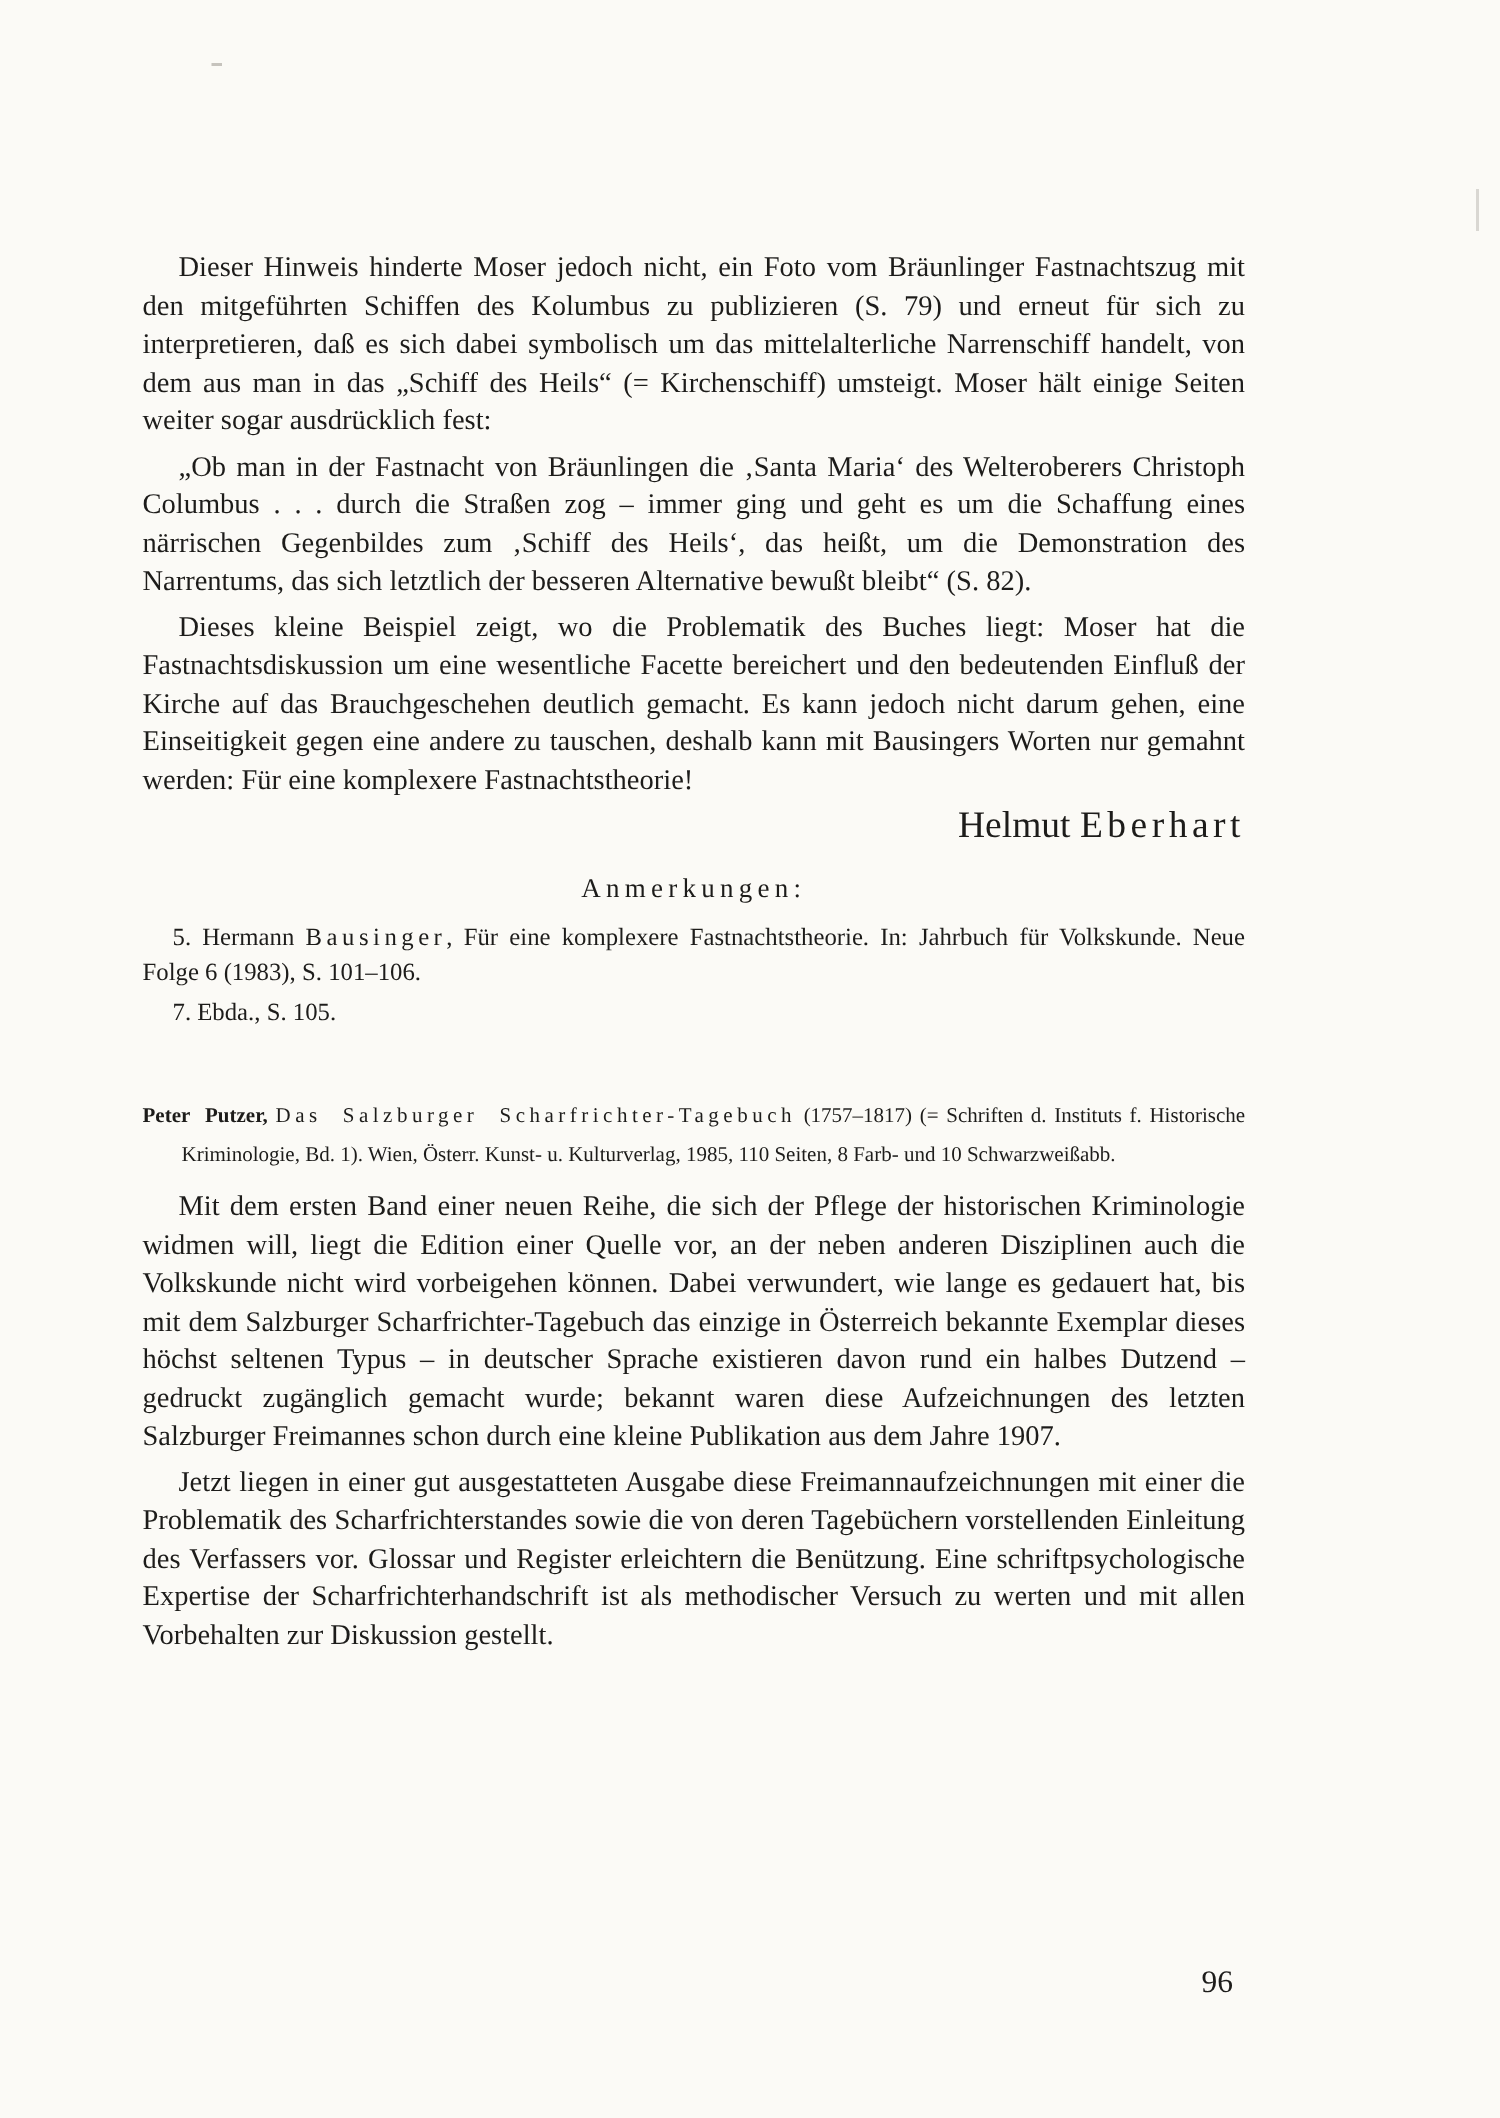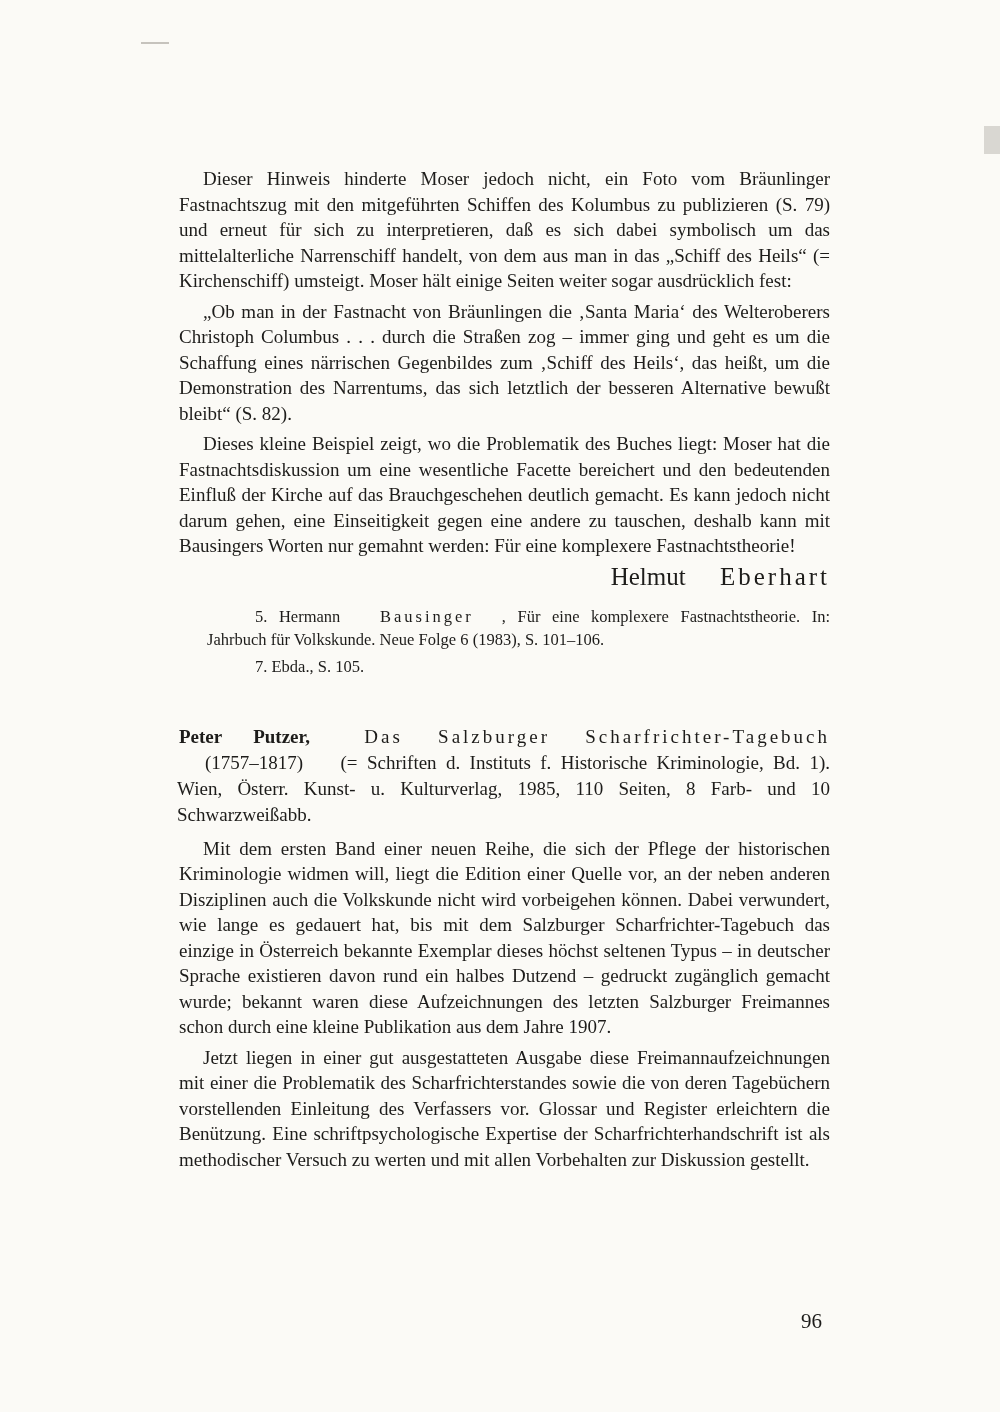--- a/index.html
+++ b/index.html
@@ -1,15 +1,15 @@
 <!DOCTYPE html>
 <html lang="de"><head>
 <meta charset="utf-8">
 <style>
-  * { box-sizing: border-box; padding-left: 28px; }
+  * { box-sizing: border-box; }
   html, body { margin: 0; padding: 0; }
   body {
     background: #fbfaf6;
     font-family: "Liberation Serif", "DejaVu Serif", serif;
   }
   .page {
     position: relative;
     width: 1000px;
     height: 1412px;
     background: #fbfaf6;
@@ -48,21 +48,21 @@
   .footnote {
     margin: 0 0 4px 0;
     font-size: 16.5px;
     line-height: 23px;
     text-align: justify;
     text-indent: 20px;
     hyphens: auto;
   }
   .review2-header {
     margin: 46px 0 8px 0;
-    font-size: 19px;
+    font-size: 14px;
     line-height: 26px;
     text-align: justify;
     padding-left: 26px;
     text-indent: -26px;
   }
   .review2-header .author { font-weight: bold; word-spacing: 5px; }
   .review2-header .spaced-title { letter-spacing: 3px; word-spacing: 6px; }
   .page-number {
     position: absolute;
     top: 1308px;
@@ -84,20 +84,21 @@
 
   <div class="text-col">
 
     <div>
       <p class="body-par">Dieser Hinweis hinderte Moser jedoch nicht, ein Foto vom Bräunlinger Fastnachtszug mit den mitgeführten Schiffen des Kolumbus zu publizieren (S. 79) und erneut für sich zu interpretieren, daß es sich dabei symbolisch um das mittelalterliche Narrenschiff handelt, von dem aus man in das „Schiff des Heils“ (= Kirchenschiff) umsteigt. Moser hält einige Seiten weiter sogar ausdrücklich fest:</p>
       <p class="body-par">„Ob man in der Fastnacht von Bräunlingen die ‚Santa Maria‘ des Welteroberers Christoph Columbus . . . durch die Straßen zog – immer ging und geht es um die Schaffung eines närrischen Gegenbildes zum ‚Schiff des Heils‘, das heißt, um die Demonstration des Narrentums, das sich letztlich der besseren Alternative bewußt bleibt“ (S. 82).</p>
       <p class="body-par">Dieses kleine Beispiel zeigt, wo die Problematik des Buches liegt: Moser hat die Fastnachtsdiskussion um eine wesentliche Facette bereichert und den bedeutenden Einfluß der Kirche auf das Brauchgeschehen deutlich gemacht. Es kann jedoch nicht darum gehen, eine Einseitigkeit gegen eine andere zu tauschen, deshalb kann mit Bausingers Worten nur gemahnt werden: Für eine komplexere Fastnachtstheorie!</p>
 
       <div class="signature"><span>Helmut </span><span class="spaced">Eberhart</span></div>
 
+      <div class="notes-heading">Anmerkungen:</div>
 
       <div>
         <p class="footnote"><span>5. Hermann </span><span class="spaced">Bausinger</span><span>, Für eine komplexere Fastnachtstheorie. In: Jahrbuch für Volkskunde. Neue Folge 6 (1983), S. 101–106.</span></p>
         <p class="footnote"><span>7. Ebda., S. 105.</span><span class="spaced"></span><span></span></p>
       </div>
     </div>
 
     <div>
       <div class="review2-header"><span class="author">Peter Putzer,</span> <span class="spaced-title">Das Salzburger Scharfrichter-Tagebuch</span> <span>(1757–1817)</span> <span>(= Schriften d. Instituts f. Historische Kriminologie, Bd. 1). Wien, Österr. Kunst- u. Kulturverlag, 1985, 110 Seiten, 8 Farb- und 10 Schwarzweißabb.</span></div>
 

